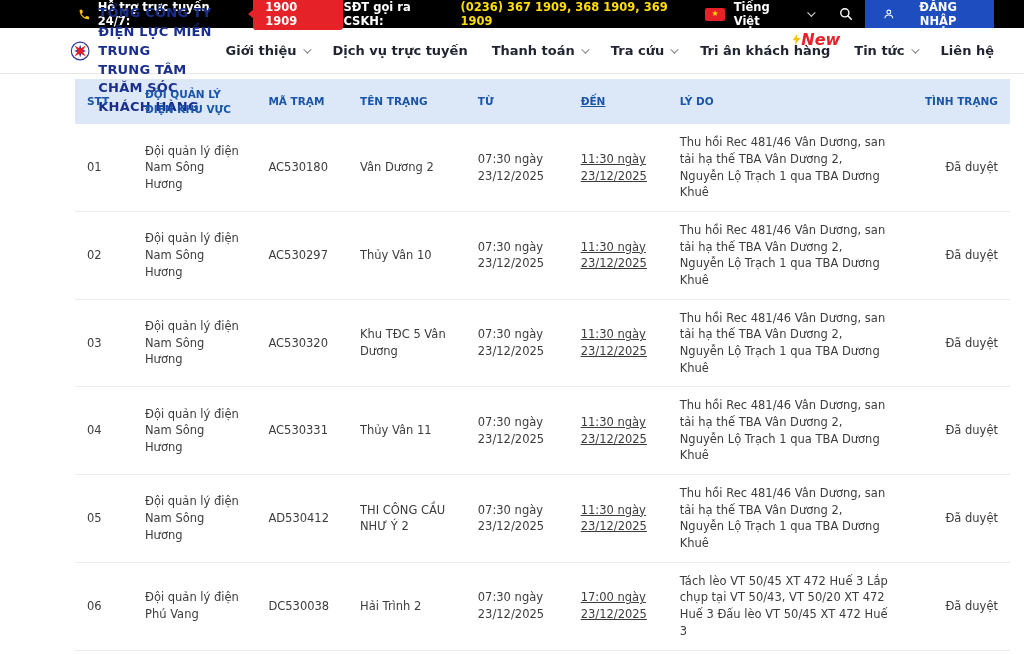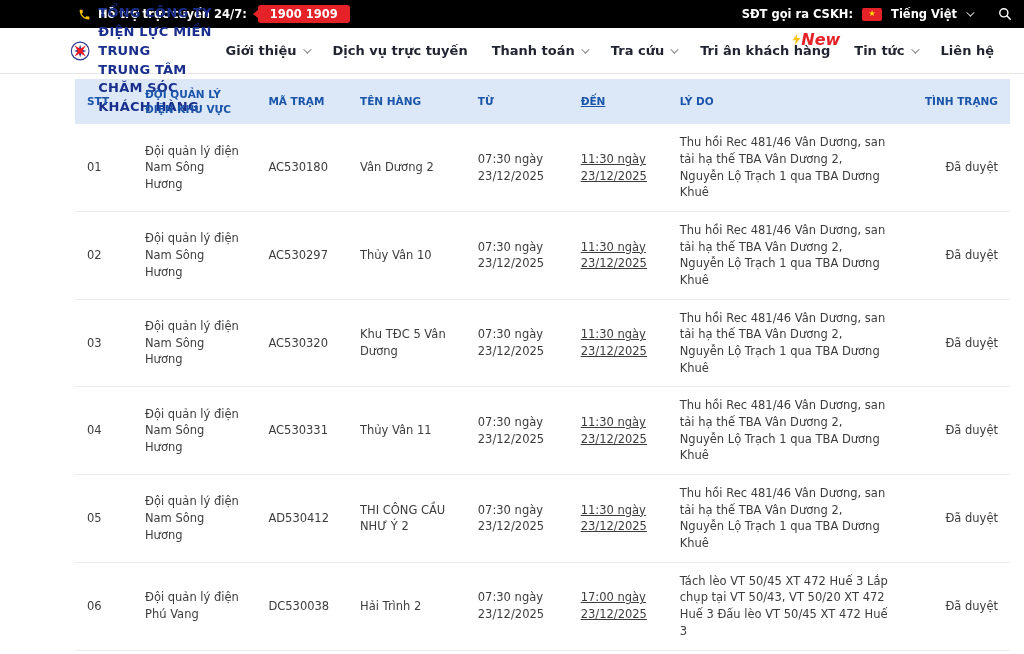--- a/index.html
+++ b/index.html
@@ -71,29 +71,37 @@
   <div class="tb-left">
     <svg width="13" height="13" viewBox="0 0 24 24">
       <path fill="#FFC107" d="M6.6 10.8c1.4 2.8 3.8 5.1 6.6 6.6l2.2-2.2c.3-.3.7-.4 1-.2 1.1.4 2.3.6 3.6.6.6 0 1 .4 1 1V20c0 .6-.4 1-1 1C10.6 21 3 13.4 3 4c0-.6.4-1 1-1h3.5c.6 0 1 .4 1 1 0 1.2.2 2.4.6 3.6.1.3 0 .7-.2 1l-2.3 2.2z"></path>
     </svg>
     <span>Hỗ trợ trực tuyến 24/7:</span>
     <span class="hotline-badge">1900 1909</span>
   </div>
   <div class="tb-right">
     <div class="tb-mid">
       <span>SĐT gọi ra CSKH:</span>
+      <span class="yellow">(0236) 367 1909, 368 1909, 369 1909</span>
       <span class="flag">★</span>
       <span>Tiếng Việt</span>
       <span class="chev"></span>
     </div>
     <button class="icon-btn">
       <svg width="14" height="14" viewBox="0 0 24 24">
         <circle cx="10" cy="10" r="7" fill="none" stroke="#fff" stroke-width="2.4"></circle>
         <line x1="15.5" y1="15.5" x2="21" y2="21" stroke="#fff" stroke-width="2.6" stroke-linecap="round"></line>
       </svg>
+    </button>
+    <button class="tb-btn login">
+      <svg width="12" height="12" viewBox="0 0 24 24">
+        <circle cx="12" cy="8" r="4" fill="none" stroke="#fff" stroke-width="2.2"></circle>
+        <path d="M4 21c0-4 3.6-7 8-7s8 3 8 7" fill="none" stroke="#fff" stroke-width="2.2"></path>
+      </svg>
+      <span>ĐĂNG NHẬP</span>
     </button>
   </div>
 </div>
 
 <div class="header">
   <div class="logo">
     <svg width="46" height="46" viewBox="0 0 46 46">
       <circle cx="23" cy="23" r="20" fill="none" stroke="#2B3990" stroke-width="2.6"></circle>
       <polygon points="23,9 26.5,19.5 37,23 26.5,26.5 23,37 19.5,26.5 9,23 19.5,19.5" fill="#2B3990"></polygon>
       <polygon points="23,5 26.8,19.2 41,23 26.8,26.8 23,41 19.2,26.8 5,23 19.2,19.2" fill="#ED1C24" transform="rotate(45 23 23)"></polygon>
@@ -148,21 +156,21 @@
     </nav>
 </div>
 
 <div class="content">
   <table class="outage-table">
     <thead>
         <tr id="thead-row">
           <th class="c0">STT</th>
           <th class="c1">ĐỘI QUẢN LÝ ĐIỆN KHU VỰC</th>
           <th class="c2">MÃ TRẠM</th>
-          <th class="c3">TÊN HÀNG</th>
+          <th class="c3">TÊN TRẠNG</th>
           <th class="c4">TỪ</th>
           <th class="c5">ĐẾN</th>
           <th class="c6">LÝ DO</th>
           <th class="c7">TÌNH TRẠNG</th>
         </tr>
       </thead>
     <tbody id="tbody">
         <tr>
     <td class="c0">01</td>
     <td class="c1">Đội quản lý điện Nam Sông Hương</td>

